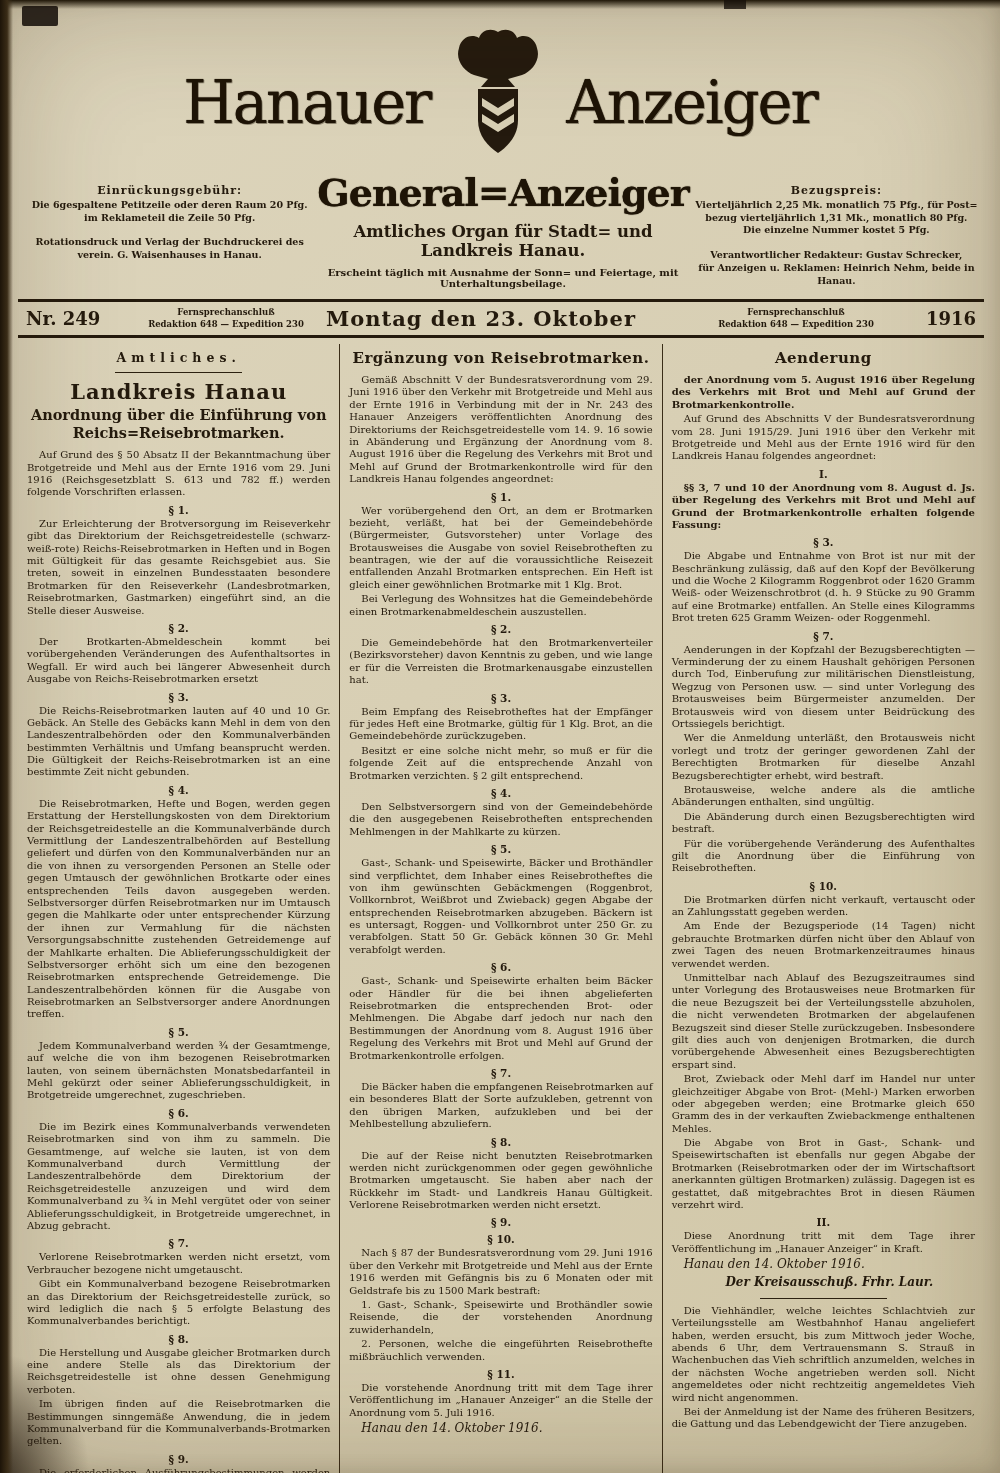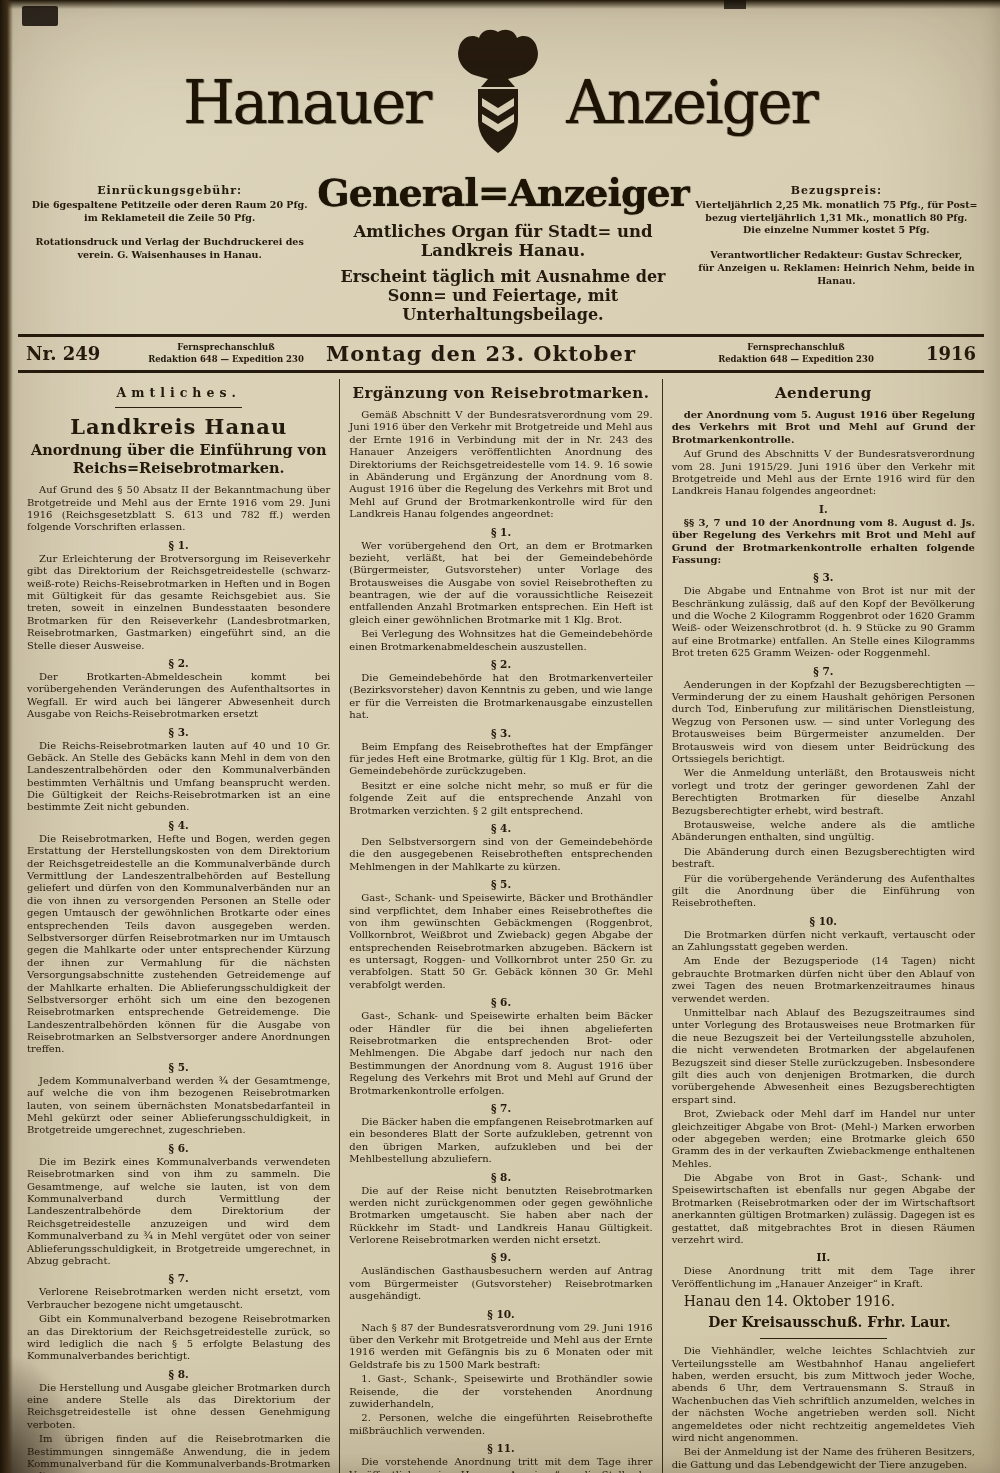--- a/index.html
+++ b/index.html
@@ -36,21 +36,21 @@
   .crest{display:inline-block;margin-top:-14px;}
 
   .subhead-row{display:flex;justify-content:space-between;align-items:flex-start;padding:4px 16px 0 22px;}
   .info-box{width:302px;font-size:9.5px;line-height:1.35;text-align:center;font-weight:600;padding-top:16px;}
   .info-heading{font-weight:bold;font-size:11px;letter-spacing:1px;}
   .info-group2{margin-top:12px;}
   .center-block{flex:1;text-align:center;padding-top:2px;}
   .general-anzeiger{font-size:38px;font-weight:bold;letter-spacing:-1px;color:#1e1406;
     text-shadow:0 0 1px #1e1406;}
   .organ-line{font-size:16.5px;font-weight:bold;margin-top:7px;}
-  .schedule-line{font-size:16px;margin-top:7px;font-weight:600;}
+  .schedule-line{font-size:10px;margin-top:7px;font-weight:600;}
 
   
   .dateline{
     display:flex;align-items:center;margin:10px 16px 0 18px;
     border-top:3px solid #241a0d;border-bottom:3px solid #241a0d;
     padding:4px 8px;
   }
   .issue-number{font-size:18px;font-weight:bold;width:100px;}
   .phone-block{font-size:8.5px;text-align:center;line-height:1.3;width:200px;font-weight:700;}
   .date-center{flex:1;text-align:left;font-size:21px;font-weight:bold;letter-spacing:1px;}
@@ -62,21 +62,21 @@
   .col + .col{border-left:1px solid #3a2d18;}
 
   .blk{margin:0 0 2px 0;}
   .blk-kicker{text-align:center;font-weight:bold;font-size:12.5px;letter-spacing:5px;margin:2px 0 2px;}
   .blk-title{text-align:center;font-weight:bold;font-size:21px;margin:5px 0 2px;letter-spacing:1px;}
   .blk-subtitle{text-align:center;font-weight:bold;font-size:14.5px;line-height:1.25;margin:2px 0 7px;}
   .blk-title2{text-align:center;font-weight:bold;font-size:15px;margin:1px 0 7px;letter-spacing:.5px;}
   .blk-section{text-align:center;font-weight:bold;font-size:10.5px;margin:5px 0 2px;}
   .blk-para{font-size:10px;line-height:1.24;text-align:justify;text-indent:12px;}
   .blk-parabold{font-size:10px;line-height:1.24;text-align:justify;text-indent:12px;font-weight:bold;}
-  .blk-line{font-size:14px;line-height:1.32;margin-top:2px;text-indent:12px;}
+  .blk-line{font-size:12px;line-height:1.32;margin-top:2px;text-indent:12px;font-style:italic;}
   .blk-rule{border:0;border-top:1px solid #2c2110;width:42%;margin:7px auto 6px;}
 </style>
 </head>
 <body>
 
 <div class="page">
   <div class="edge-top"></div>
   <div class="edge-left"></div>
   <div class="artifact-a"></div>
   <div class="artifact-b"></div>
@@ -183,21 +183,20 @@
         <div class="blk blk-para">Den Selbstversorgern sind von der Gemeindebehörde die den ausgegebenen Reisebrotheften entsprechenden Mehlmengen in der Mahlkarte zu kürzen.</div>
         <div class="blk blk-section">§ 5.</div>
         <div class="blk blk-para">Gast-, Schank- und Speisewirte, Bäcker und Brothändler sind verpflichtet, dem Inhaber eines Reisebrotheftes die von ihm gewünschten Gebäckmengen (Roggenbrot, Vollkornbrot, Weißbrot und Zwieback) gegen Abgabe der entsprechenden Reisebrotmarken abzugeben. Bäckern ist es untersagt, Roggen- und Vollkornbrot unter 250 Gr. zu verabfolgen. Statt 50 Gr. Gebäck können 30 Gr. Mehl verabfolgt werden.</div>
         <div class="blk blk-section">§ 6.</div>
         <div class="blk blk-para">Gast-, Schank- und Speisewirte erhalten beim Bäcker oder Händler für die bei ihnen abgelieferten Reisebrotmarken die entsprechenden Brot- oder Mehlmengen. Die Abgabe darf jedoch nur nach den Bestimmungen der Anordnung vom 8. August 1916 über Regelung des Verkehrs mit Brot und Mehl auf Grund der Brotmarkenkontrolle erfolgen.</div>
         <div class="blk blk-section">§ 7.</div>
         <div class="blk blk-para">Die Bäcker haben die empfangenen Reisebrotmarken auf ein besonderes Blatt der Sorte aufzukleben, getrennt von den übrigen Marken, aufzukleben und bei der Mehlbestellung abzuliefern.</div>
         <div class="blk blk-section">§ 8.</div>
         <div class="blk blk-para">Die auf der Reise nicht benutzten Reisebrotmarken werden nicht zurückgenommen oder gegen gewöhnliche Brotmarken umgetauscht. Sie haben aber nach der Rückkehr im Stadt- und Landkreis Hanau Gültigkeit. Verlorene Reisebrotmarken werden nicht ersetzt.</div>
         <div class="blk blk-section">§ 9.</div>
-        <div class="blk blk-para">Ausländischen Gasthausbesuchern werden auf Antrag vom Bürgermeister (Gutsvorsteher) Reisebrotmarken ausgehändigt.</div>
         <div class="blk blk-section">§ 10.</div>
         <div class="blk blk-para">Nach § 87 der Bundesratsverordnung vom 29. Juni 1916 über den Verkehr mit Brotgetreide und Mehl aus der Ernte 1916 werden mit Gefängnis bis zu 6 Monaten oder mit Geldstrafe bis zu 1500 Mark bestraft:</div>
         <div class="blk blk-para">1. Gast-, Schank-, Speisewirte und Brothändler sowie Reisende, die der vorstehenden Anordnung zuwiderhandeln,</div>
         <div class="blk blk-para">2. Personen, welche die eingeführten Reisebrothefte mißbräuchlich verwenden.</div>
         <div class="blk blk-section">§ 11.</div>
         <div class="blk blk-para">Die vorstehende Anordnung tritt mit dem Tage ihrer Veröffentlichung im „Hanauer Anzeiger“ an die Stelle der Anordnung vom 5. Juli 1916.</div>
         <div class="blk blk-line">Hanau den 14. Oktober 1916.</div>
       </div>
     <div class="col">
         <div class="blk blk-title2">Aenderung</div>

